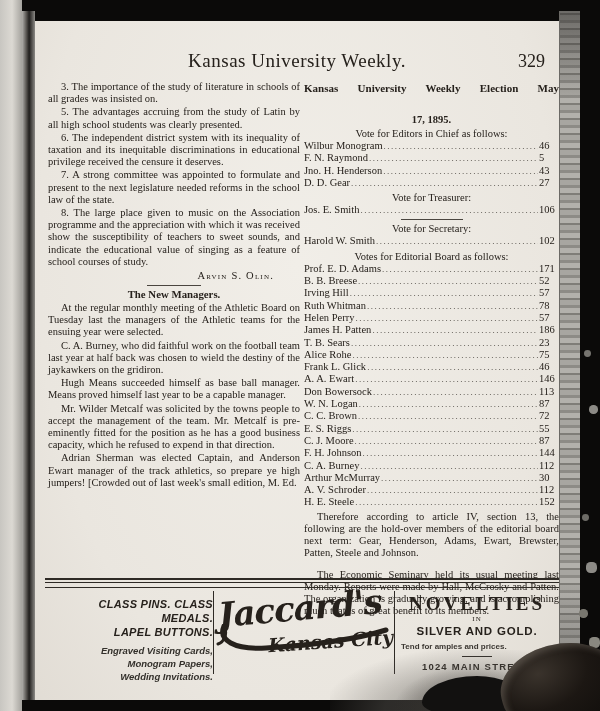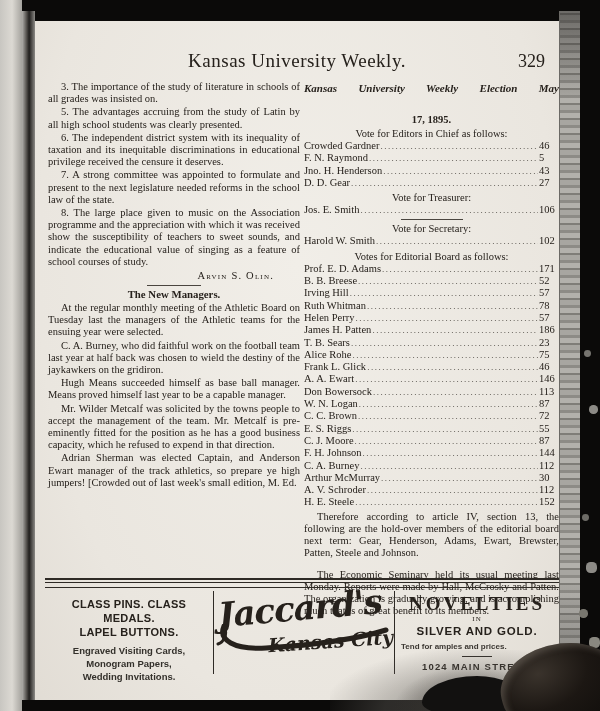--- a/index.html
+++ b/index.html
@@ -25,37 +25,37 @@
   .masthead{position:absolute;top:29px;left:0;width:100%;text-align:center;font-size:19px;letter-spacing:.5px;}
   .pageno{position:absolute;top:30px;right:14px;font-size:18px;}
   .col-left{position:absolute;left:13px;top:60px;width:252px;}
   .col-right{position:absolute;left:269px;top:61px;width:255px;}
   .col-left p,.rc-para{margin:0;font-size:10.5px;line-height:12.2px;text-align:justify;text-indent:13px;}
   .col-left p{margin-bottom:1px;}
   .signature{text-align:right;padding-right:26px;font-variant:small-caps;letter-spacing:1.2px;font-size:10.5px;margin-top:2px;}
   .srule{width:54px;border-top:1px solid #4a453f;margin:4px auto 2px;}
   .nm-head{text-align:center;font-weight:bold;font-size:10.8px;margin:1px 0 2px;}
   
-  .et1{font-weight:bold;font-size:11px;text-align:justify;text-align-last:justify;font-style:italic;}
+  .et1{font-weight:bold;font-size:11px;text-align:justify;text-align-last:justify;}
   .et2{font-weight:bold;font-size:10.5px;text-align:center;margin-bottom:3px;margin-top:20px;}
   .vheading{text-align:center;font-size:10.5px;margin:3px 0 1px;}
   .vrow{display:flex;align-items:baseline;font-size:10.5px;line-height:11.3px;}
   .vname{white-space:nowrap;}
   .leader{flex:1;overflow:hidden;white-space:nowrap;font-size:9px;letter-spacing:1.5px;margin:0 1px;color:#35302a;}
   .leader::after{content:"..........................................................................";}
   .vnum{min-width:20px;}
   .sec-rule{width:62px;border-top:1px solid #4a453f;margin:3px auto 2px;}
   .rc-para{margin-top:2px;}
   .rc-para.sem{margin-top:9px;}
   
   .double-rule{position:absolute;left:10px;top:557px;width:514px;height:2px;
         border-top:2px solid #2e2a25;border-bottom:1px solid #2e2a25;}
   .ad{position:absolute;left:10px;top:566px;width:514px;height:96px;display:flex;
         border-top:1px solid #2e2a25;border-right:1px solid #2e2a25;}
-  .ad-c1{width:168px;text-align:center;padding-top:9px;font-family:"Liberation Sans",sans-serif;}
+  .ad-c1{width:168px;text-align:right;padding-top:9px;font-family:"Liberation Sans",sans-serif;font-style:italic;}
   .ad-c1 .l1,.ad-c1 .l2{font-weight:bold;font-size:11px;letter-spacing:.3px;line-height:14px;}
   .ad-c1 .l3,.ad-c1 .l4,.ad-c1 .l5{font-weight:bold;font-size:9.5px;line-height:13px;color:#33302b;}
   .ad-c1 .l3{margin-top:5px;}
   .ad-vr{width:1px;background:#2e2a25;margin:3px 0 10px;}
   .ad-c2{width:180px;position:relative;}
   .logo-name{position:absolute;left:4px;top:0;font-family:"DejaVu Serif",serif;font-style:italic;font-weight:bold;
         font-size:34px;transform:rotate(-5deg);letter-spacing:-1px;}
   .logo-swash{position:absolute;left:0;top:36px;}
   .logo-city{position:absolute;left:54px;top:42px;font-family:"DejaVu Serif",serif;font-style:italic;font-weight:bold;
         font-size:19px;transform:rotate(-4deg);}
@@ -103,21 +103,21 @@
       <p>Mr. Wilder Metcalf was solicited by the towns people to accept the management of the team. Mr. Metcalf is pre-eminently fitted for the position as he has a good business capacity, which he refused to expend in that direction.</p>
       <p>Adrian Sherman was elected Captain, and Anderson Ewart manager of the track athletics, so prepare ye high jumpers! [Crowded out of last week's small edition, M. Ed.</p>
     </div>
 
     <div class="col-right">
       <div class="et1">Kansas University Weekly Election May</div>
       <div class="et2">17, 1895.</div>
 
       <div class="vheading">Vote for Editors in Chief as follows:</div>
       <div class="vrow">
-        <span class="vname">Crowded Gardner</span>
+        <span class="vname">Wilbur Monogram</span>
         <span class="leader"></span>
         <span class="vnum">46</span>
       </div>
       <div class="vrow">
         <span class="vname">F. N. Raymond</span>
         <span class="leader"></span>
         <span class="vnum">5</span>
       </div>
       <div class="vrow">
         <span class="vname">Jno. H. Henderson</span>

